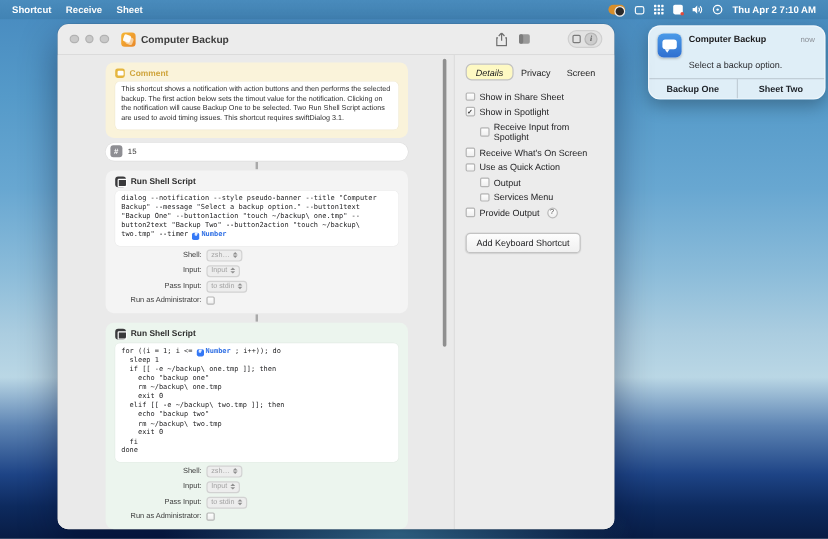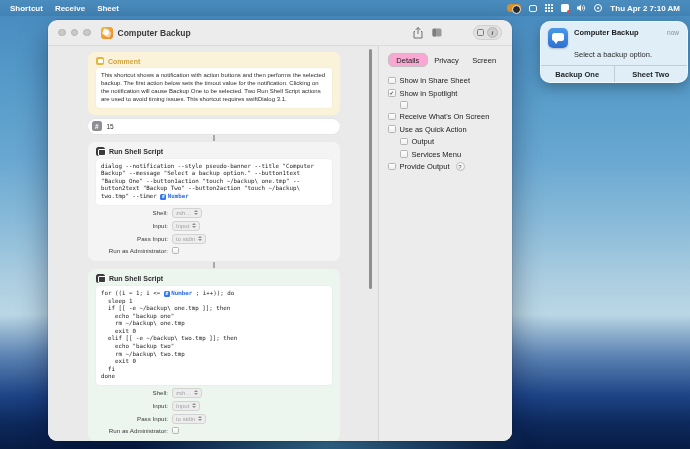--- a/index.html
+++ b/index.html
@@ -126,21 +126,21 @@
   .tri-dn { width:0; height:0; border-left:2px solid transparent; border-right:2px solid transparent;
     border-top:2.5px solid #8e8e8e; }
   .checkbox { width:7px; height:7px; border-radius:1.5px; border:0.5px solid #b5b5b5;
     background:linear-gradient(#fff,#efefef); display:flex; align-items:center; justify-content:center;
     font-size:5.5px; font-weight:700; color:#2e2e2e; flex:0 0 auto; }
 
   
   .tabs { display:flex; margin:1px 0 9px; }
   .tab { flex:1; height:14px; display:flex; align-items:center; justify-content:center;
     font-size:7.5px; color:#222; }
-  .tab.selected { background:#f9a8d4; border:0.5px solid #c2c2c2; border-radius:5px; }
+  .tab.selected { background:#fef9c3; border:0.5px solid #c2c2c2; border-radius:5px;font-style:italic; }
   .opt { display:flex; align-items:center; gap:4px; margin-bottom:3.5px; font-size:7.5px; color:#1d1d1f; }
   .opt .checkbox { width:7.5px; height:7.5px; }
   .indent1 { padding-left:12px; }
   .help-btn { width:9px; height:9px; border-radius:50%; border:0.5px solid #bbb;
     background:linear-gradient(#fff,#f0f0f0); font-size:6px; color:#444; display:flex;
     align-items:center; justify-content:center; margin-left:2px; }
   .add-btn { margin-top:9px; display:inline-block; padding:3px 8px;
     background:linear-gradient(#fdfdfd,#f0f0f0); border:0.5px solid #c3c3c3; border-radius:4px;
     font-size:7.5px; color:#1d1d1f; box-shadow:0 0.5px 1px rgba(0,0,0,.12); }
 </style>
@@ -366,20 +366,21 @@
       <div class="opt">
         <span class="checkbox"></span>
         <span>Show in Share Sheet</span>
       </div>
       <div class="opt">
         <span class="checkbox">✓</span>
         <span>Show in Spotlight</span>
       </div>
       <div class="opt indent1">
         <span class="checkbox"></span>
+        <span>Receive Input from Spotlight</span>
       </div>
       <div class="opt">
         <span class="checkbox"></span>
         <span>Receive What's On Screen</span>
       </div>
       <div class="opt">
         <span class="checkbox"></span>
         <span>Use as Quick Action</span>
       </div>
       <div class="opt indent1">
@@ -389,16 +390,17 @@
       <div class="opt indent1">
         <span class="checkbox"></span>
         <span>Services Menu</span>
       </div>
       <div class="opt">
         <span class="checkbox"></span>
         <span>Provide Output</span>
         <span class="help-btn">?</span>
       </div>
 
+      <span class="add-btn">Add Keyboard Shortcut</span>
     </div>
 
   </div>
 </div>
 
 </body></html>

